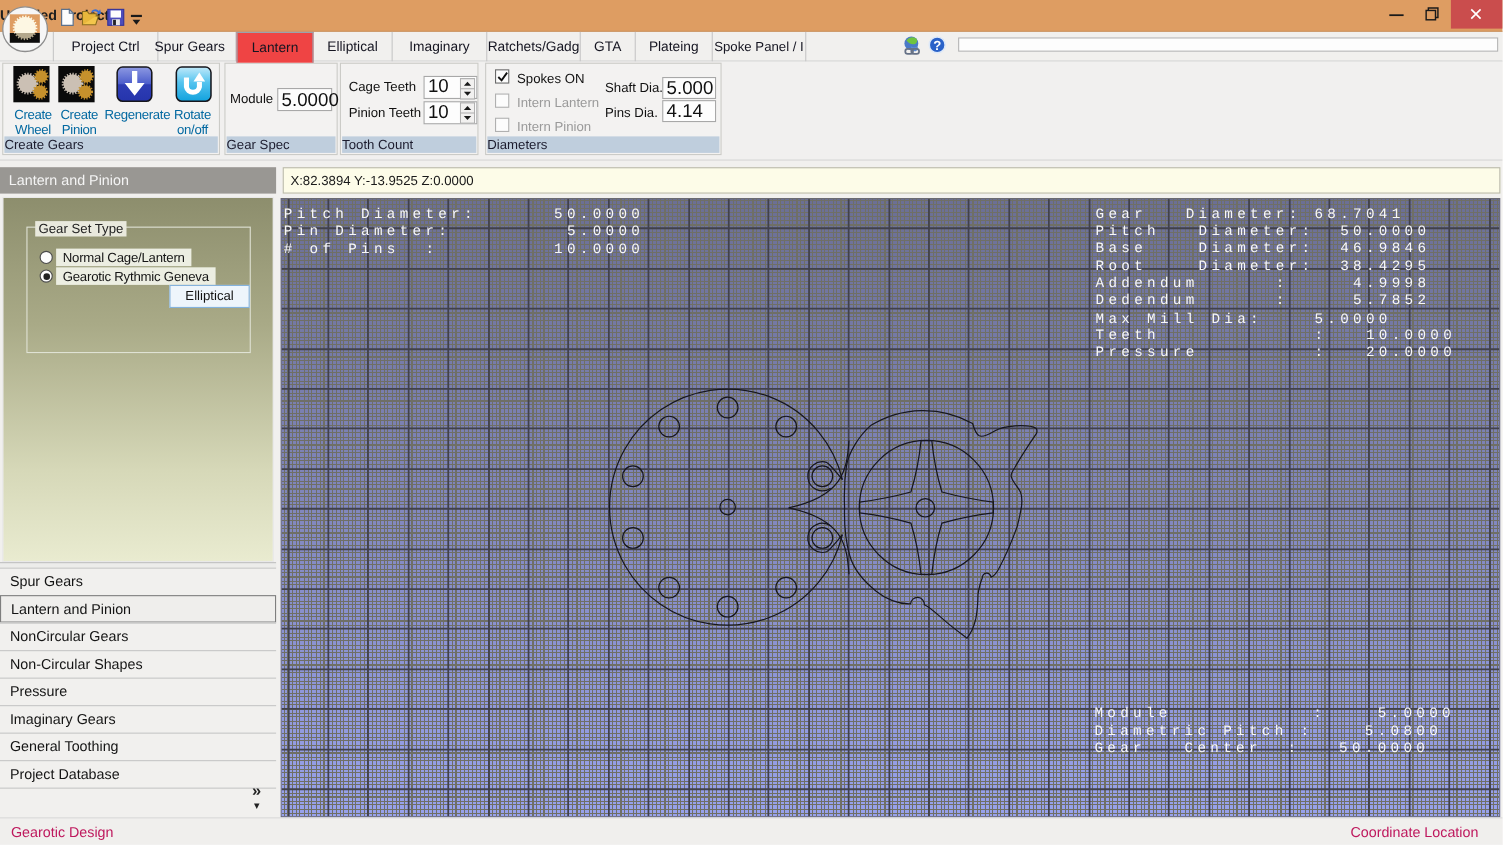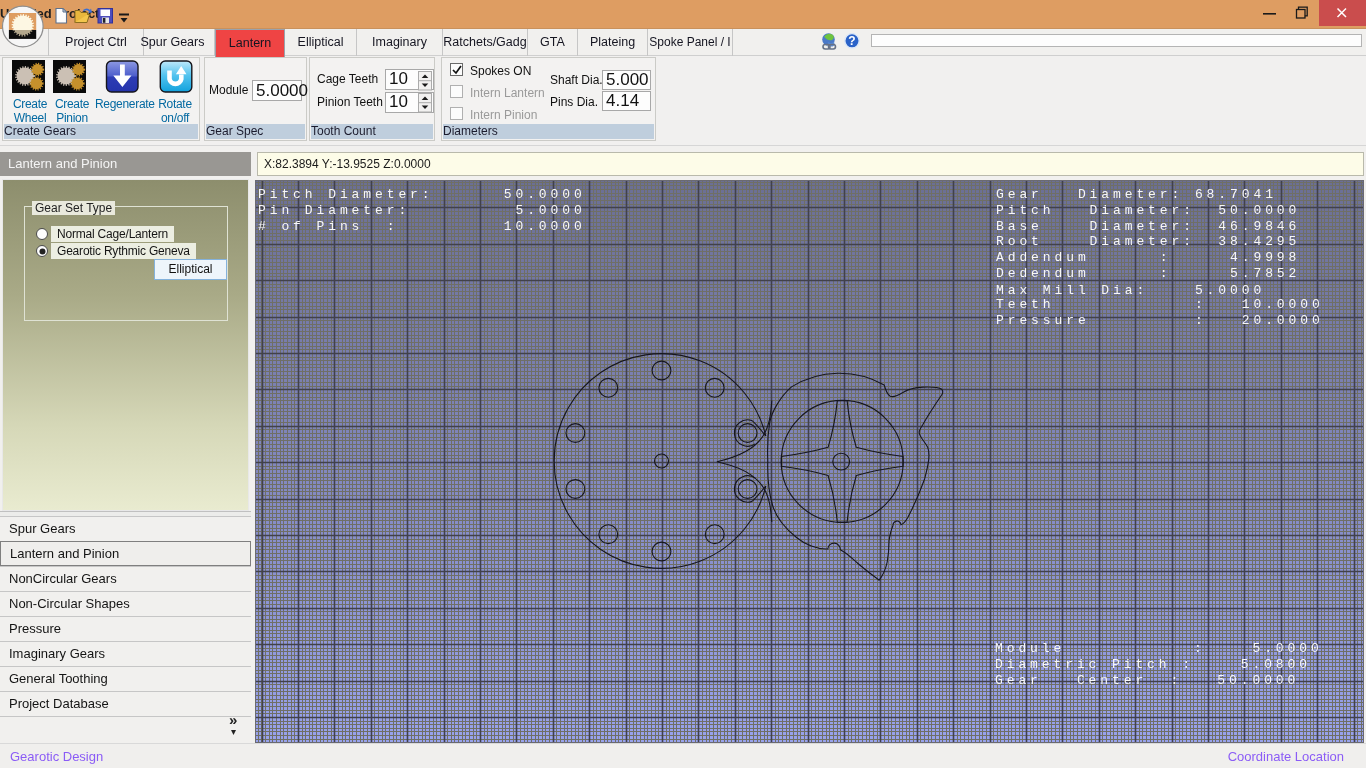--- a/index.html
+++ b/index.html
@@ -27,21 +27,21 @@
 
 #lhead{left:0;top:152px;width:251px;height:24px;background:#999793;color:#f4f4f4;font-size:13px;line-height:24px;padding-left:8px}
 #lpanel{left:2px;top:179px;width:247px;height:332px;background:linear-gradient(#8d8e6d,#a9aa87 35%,#d6d8b8 75%,#e9ebd0);border:1px solid #e8e8e8}
 #gsbox{left:21px;top:26px;width:204px;height:115px;border:1px solid #dfe2d4;position:absolute}
 #gstitle{position:absolute;left:7px;top:-6px;background:#e9e9dd;font-size:12px;color:#222;padding:0 3px}
 .radlbl{position:absolute;font-size:12px;letter-spacing:-0.2px;color:#151515;background:#eceee2;padding:1px 6px}
 .rad{position:absolute;width:12px;height:12px;border-radius:50%;background:#fdfdfd;border:1px solid #4a4a4a}
 #addsub{left:129px;top:52px;width:73px;height:21px;position:absolute;background:#eef5fb;border:1px solid #84b2dc;font-size:12px;color:#111;text-align:center;line-height:19px}
 .navitem{position:absolute;left:0;width:251px;height:25px;background:#f1f0ee;border-top:1px solid #c6c6c6;font-size:13px;color:#141414;line-height:24px;padding-left:9px}
 
-#statusbar{left:0;top:743px;width:1366px;height:25px;background:#f0efed;border-top:1px solid #d9d9d9;font-size:13px;color:#8b5cf6}
+#statusbar{left:0;top:743px;width:1366px;height:25px;background:#f0efed;border-top:1px solid #d9d9d9;font-size:13px;color:#be185d}
 
 #coordbar{left:257px;top:152px;width:1107px;height:24px;background:#fdfce8;border:1px solid #b9b9ab;font-size:12px;color:#1a1a1a;line-height:22px;padding-left:6px}
 #canvas{left:255px;top:180px;width:1109px;height:563px}
 </style></head>
 <body>
 <div id="app">
   <div class="abs" id="titlebar"></div>
   <div class="abs" id="title">UnTitled Project -</div>
   <div class="abs" id="closebtn"></div>
   <svg class="abs" style="left:1255px;top:0" width="111" height="26" viewBox="0 0 111 26">

